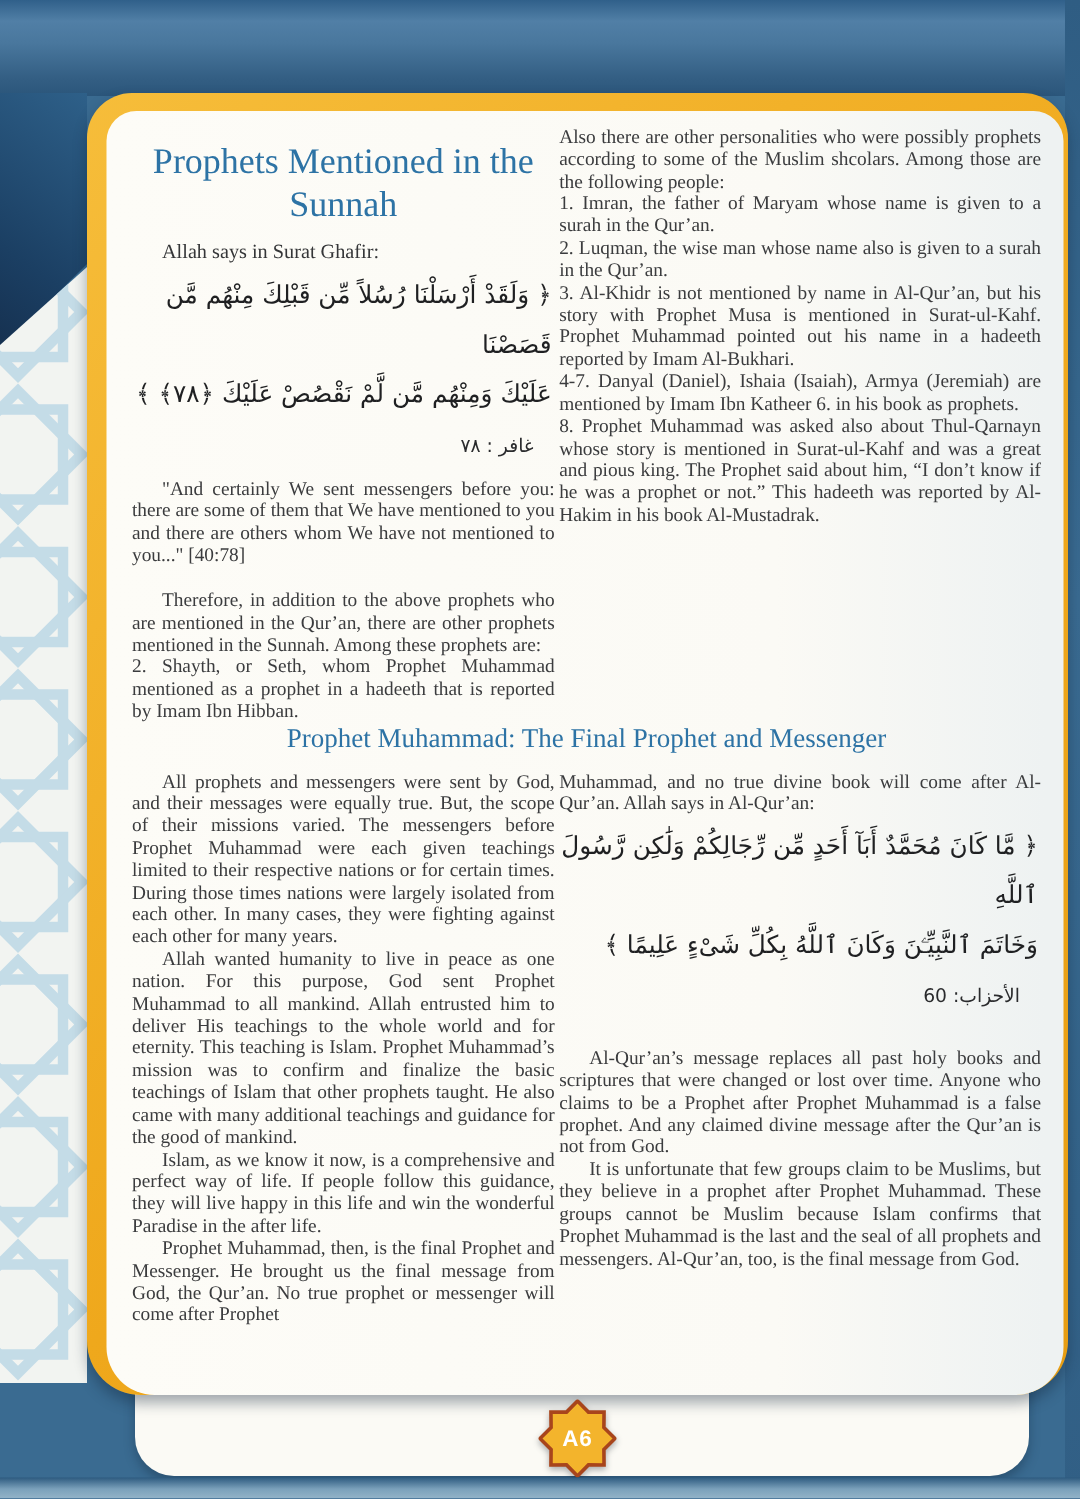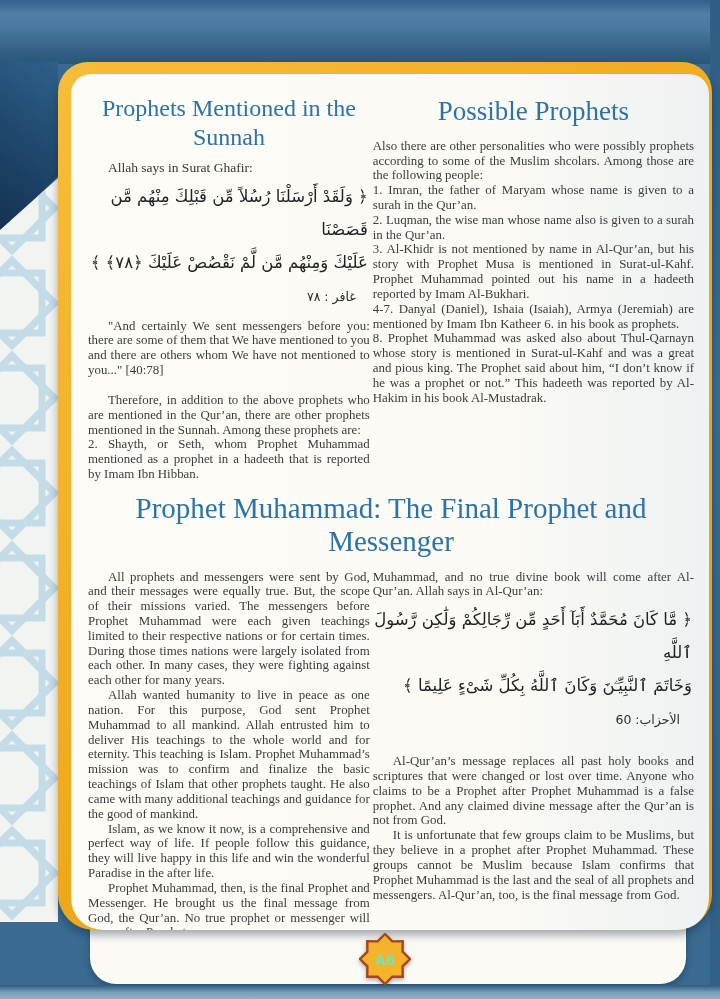--- a/index.html
+++ b/index.html
@@ -60,38 +60,38 @@
   .body-text,.para,.item,.quote{
     font-size:12.9px;line-height:1.15;color:#3b3c3e;
     text-align:justify;margin:0;
   }
   .para{text-indent:20px;}
   .no-indent{text-indent:0;}
   .quote{text-indent:20px;}
   h1,h2{font-weight:400;color:#2d73a5;text-align:center;margin:0;}
   .title-sunnah{font-size:24px;line-height:1.22;margin:10px 6px 7px;}
   .title-possible{font-size:27px;line-height:1.1;margin:13px 0 12px;}
-  .title-final{font-size:29px;line-height:1.15;margin:10px 0 11px;}
+  .title-final{font-size:18px;line-height:1.15;margin:0 0 11px;}
   .lead-in{font-size:13.5px;text-indent:20px;margin:2px 0 2px;color:#353638;}
   .arabic{
     direction:rtl;text-align:right;
     font-family:"DejaVu Sans", sans-serif;
     font-size:16.5px;line-height:33px;color:#1f2022;
     margin:4px 2px 6px 0;
   }
   .arabic .ayah-ref{font-size:12.5px;color:#2a2b2d;margin-right:12px;}
   .sp-lg{height:15px;}
   .sp-md{height:12px;}
   
   .badge{position:absolute;left:359px;top:933px;width:52px;height:52px;}
   .badge svg{position:absolute;inset:0;filter:drop-shadow(0 2px 2px rgba(20,30,40,.35));}
   .badge .label{
     position:absolute;inset:0;display:flex;align-items:center;justify-content:center;
     font-family:"Liberation Sans", sans-serif;font-weight:bold;font-size:15px;
-    color:#5eead4;letter-spacing:.5px;
+    color:#ffffff;letter-spacing:.5px;
   }
   .pattern-panel svg{display:block;}
 </style>
 </head>
 <body>
 
 <div class="top-band"></div>
 <div class="right-strip"></div>
 <div class="corner-shade"></div>
 
@@ -147,21 +147,20 @@
           <div class="arabic">
             <div>﴿ وَلَقَدْ أَرْسَلْنَا رُسُلاً مِّن قَبْلِكَ مِنْهُم مَّن قَصَصْنَا</div>
             <div><span>عَلَيْكَ وَمِنْهُم مَّن لَّمْ نَقْصُصْ عَلَيْكَ ﴿٧٨﴾ ﴾</span><span class="ayah-ref">غافر : ٧٨</span></div>
           </div>
           <p class="quote">"And certainly We sent messengers before you: there are some of them that We have mentioned to you and there are others whom We have not mentioned to you..." [40:78]</p>
           <div class="sp-lg"></div>
           <p class="para">Therefore, in addition to the above prophets who are mentioned in the Qur’an, there are other prophets mentioned in the Sunnah. Among these prophets are:</p>
           <p class="item">2. Shayth, or Seth, whom Prophet Muhammad mentioned as a prophet in a hadeeth that is reported by Imam Ibn Hibban.</p>
         </div>
         <div class="col-r">
-          <h1 class="title-possible">Possible Prophets</h1>
           <p class="item">Also there are other personalities who were possibly prophets according to some of the Muslim shcolars. Among those are the following people:</p>
           <p class="item">1. Imran, the father of Maryam whose name is given to a surah in the Qur’an.</p>
           <p class="item">2. Luqman, the wise man whose name also is given to a surah in the Qur’an.</p>
           <p class="item">3. Al-Khidr is not mentioned by name in Al-Qur’an, but his story with Prophet Musa is mentioned in Surat-ul-Kahf. Prophet Muhammad pointed out his name in a hadeeth reported by Imam Al-Bukhari.</p>
           <p class="item">4-7. Danyal (Daniel), Ishaia (Isaiah), Armya (Jeremiah) are mentioned by Imam Ibn Katheer 6. in his book as prophets.</p>
           <p class="item">8. Prophet Muhammad was asked also about Thul-Qarnayn whose story is mentioned in Surat-ul-Kahf and was a great and pious king. The Prophet said about him, “I don’t know if he was a prophet or not.” This hadeeth was reported by Al-Hakim in his book Al-Mustadrak.</p>
         </div>
       </div>
 
       <h2 class="title-final">Prophet Muhammad: The Final Prophet and Messenger</h2>

